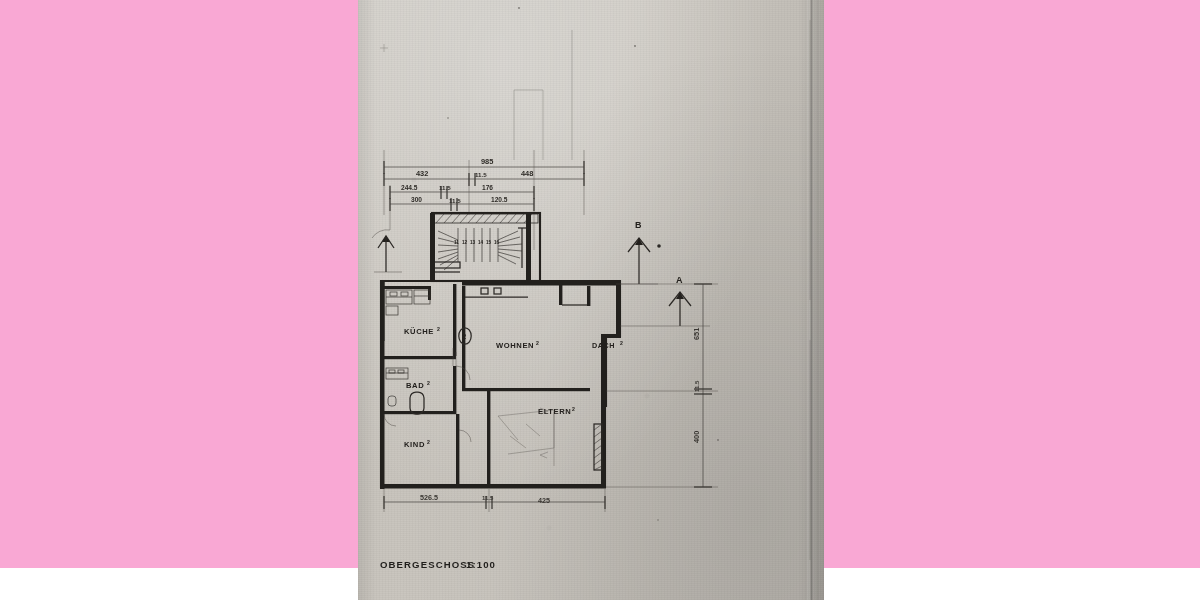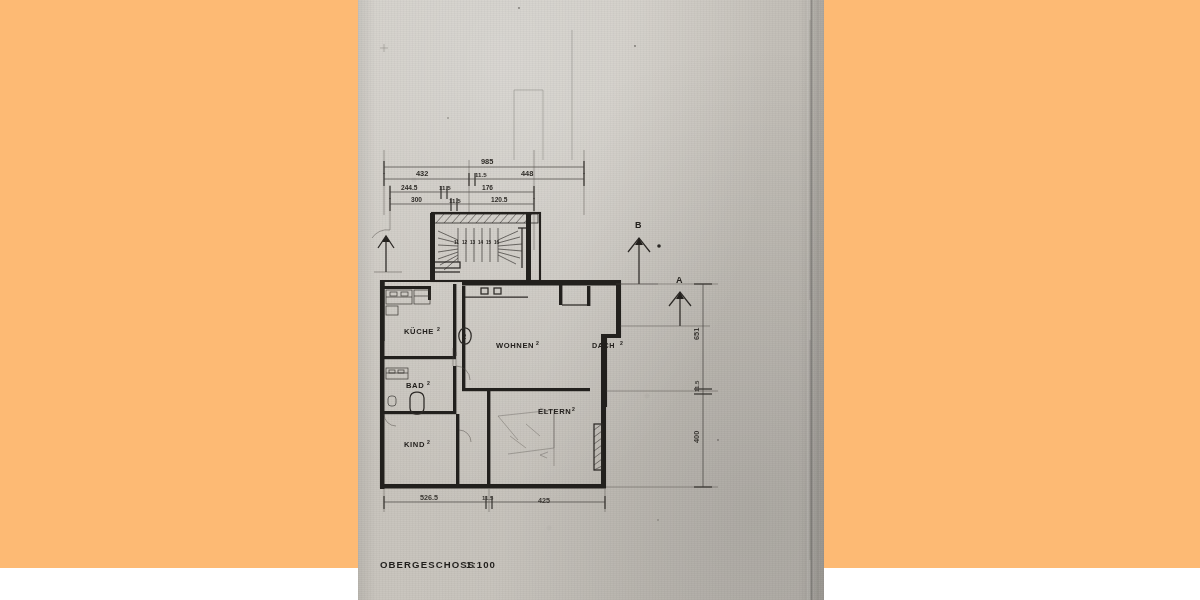--- a/index.html
+++ b/index.html
@@ -1,17 +1,17 @@
 <!DOCTYPE html>
 <html><head>
 <meta charset="utf-8">
 <style>
   html,body{margin:0;padding:0;background:#ffffff;}
   body{width:1200px;height:600px;overflow:hidden;font-family:"Liberation Sans",sans-serif;}
-  #stage{position:relative;width:1200px;height:568px;background:#fdba74;}
+  #stage{position:relative;width:1200px;height:568px;background:#f9a8d4;}
 
   
   #sheet{
     position:absolute;left:358px;top:0px;width:466px;height:600px;
     background:
       radial-gradient(ellipse at 30% 10%, rgba(255,255,255,.30), rgba(255,255,255,0) 60%),
       radial-gradient(ellipse at 85% 85%, rgba(0,0,0,.10), rgba(0,0,0,0) 65%),
       linear-gradient(103deg,#cfcbc4 0%,#c8c4bd 22%,#cdc9c2 45%,#c4c0b9 70%,#bdb9b2 100%);
     overflow:hidden;
   }

